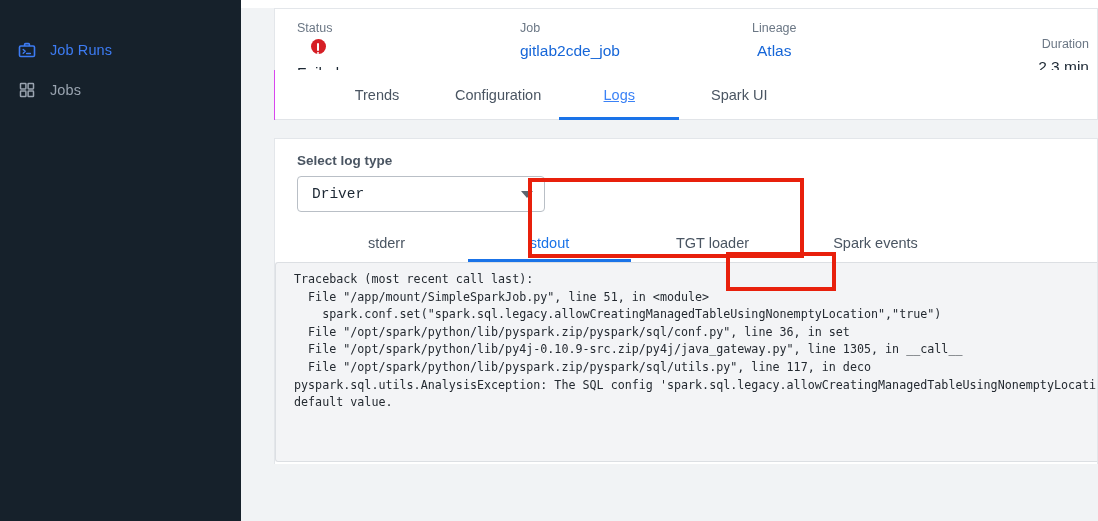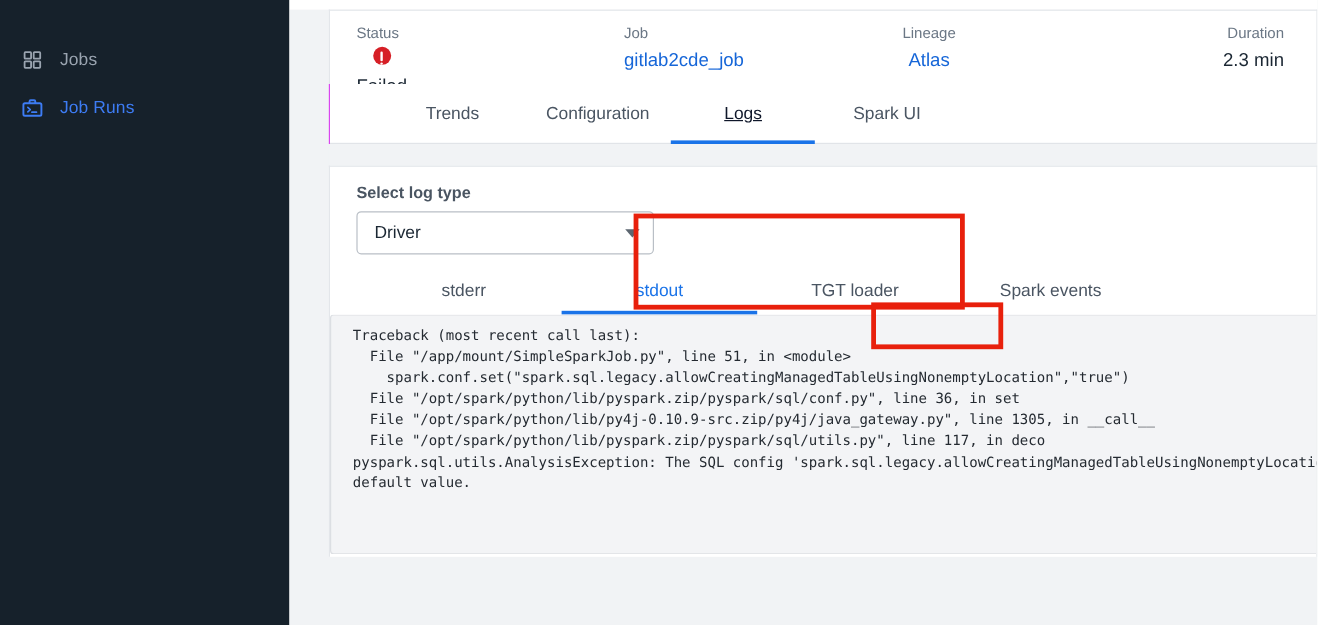--- a/index.html
+++ b/index.html
@@ -95,21 +95,21 @@
     white-space: nowrap;
     display: flex;
     align-items: center;
     gap: 7px;
     flex-direction: column;
   }
   .status-cell .val.link { color: #1666d8; cursor: pointer; }
   .cell-status   { left: 22px; }
   .cell-job      { left: 245px; }
   .cell-lineage  { left: 477px; }
-  .cell-duration { right: 27px; text-align: right; }
+  .cell-duration { right: 8px; text-align: right; margin-top: 16px; }
   .cell-duration .cap, .cell-duration .val { text-align: right; justify-content: flex-end; }
 
   .fail-dot {
     width: 15px; height: 15px;
     border-radius: 50%;
     background: #d61f26;
     display: inline-flex;
     align-items: center;
     justify-content: center;
     flex: 0 0 15px;
@@ -153,21 +153,21 @@
     display: flex;
     align-items: center;
     justify-content: center;
     font-size: 14.5px;
     color: #4a5562;
     cursor: pointer;
     position: relative;
     padding: 0 18px;
     min-width: 120px;
   }
-  .tab.active { color: #0f172a; text-decoration: underline; }
+  .tab.active { color: #3b82f6; text-decoration: underline; }
   .tab.active::after {
     content: "";
     position: absolute;
     left: 0; right: 0; bottom: 0;
     height: 3px;
     background: #1a73e8;
     z-index: 2;
   }
 
   
@@ -202,20 +202,21 @@
     align-items: center;
     padding: 0 11px 0 14px;
     background: #ffffff;
     cursor: pointer;
     margin-left: 4px;
   }
   .select-value {
     flex: 1 1 auto;
     font-size: 14.5px;
     color: #1b2733;
+    font-family: Liberation Mono, monospace;
   }
   .caret {
     width: 0; height: 0;
     border-left: 6px solid transparent;
     border-right: 6px solid transparent;
     border-top: 7px solid #5c6670;
   }
 
   
   .subtabs {
@@ -280,42 +281,42 @@
   #anno-select { left: 287px; top: 178px; width: 276px; height: 80px; }
   #anno-stdout { left: 485px; top: 252px; width: 110px; height: 39px; }
 </style>
 </head>
 <body>
 
 <div class="app">
 
   <nav class="sidebar">
 
+    <div class="nav-item active">
+      <span class="nav-icon">
+        <svg width="18" height="18" viewBox="0 0 18 18">
+          <rect x="1.5" y="5" width="15" height="10.5" rx="1.3" fill="none" stroke="#3d7cf4" stroke-width="1.6"></rect>
+          <path d="M6.6 5V3.6a1 1 0 0 1 1-1h2.8a1 1 0 0 1 1 1V5" fill="none" stroke="#3d7cf4" stroke-width="1.6"></path>
+          <path d="M5.2 8.4l2 1.9-2 1.9" fill="none" stroke="#3d7cf4" stroke-width="1.4" stroke-linecap="round" stroke-linejoin="round"></path>
+          <path d="M8.6 12.5h3.8" stroke="#3d7cf4" stroke-width="1.4" stroke-linecap="round"></path>
+        </svg>
+      </span>
+      <span class="nav-label">Job Runs</span>
+    </div>
+
     <div class="nav-item">
       <span class="nav-icon">
         <svg width="18" height="18" viewBox="0 0 18 18">
           <rect x="2.5" y="2.5" width="5.4" height="5.4" rx="0.6" fill="none" stroke="#9aa4b0" stroke-width="1.5"></rect>
           <rect x="10.1" y="2.5" width="5.4" height="5.4" rx="0.6" fill="none" stroke="#9aa4b0" stroke-width="1.5"></rect>
           <rect x="2.5" y="10.1" width="5.4" height="5.4" rx="0.6" fill="none" stroke="#9aa4b0" stroke-width="1.5"></rect>
           <rect x="10.1" y="10.1" width="5.4" height="5.4" rx="0.6" fill="none" stroke="#9aa4b0" stroke-width="1.5"></rect>
         </svg>
       </span>
       <span class="nav-label">Jobs</span>
-    </div>
-
-    <div class="nav-item active">
-      <span class="nav-icon">
-        <svg width="18" height="18" viewBox="0 0 18 18">
-          <rect x="1.5" y="5" width="15" height="10.5" rx="1.3" fill="none" stroke="#3d7cf4" stroke-width="1.6"></rect>
-          <path d="M6.6 5V3.6a1 1 0 0 1 1-1h2.8a1 1 0 0 1 1 1V5" fill="none" stroke="#3d7cf4" stroke-width="1.6"></path>
-          <path d="M5.2 8.4l2 1.9-2 1.9" fill="none" stroke="#3d7cf4" stroke-width="1.4" stroke-linecap="round" stroke-linejoin="round"></path>
-          <path d="M8.6 12.5h3.8" stroke="#3d7cf4" stroke-width="1.4" stroke-linecap="round"></path>
-        </svg>
-      </span>
-      <span class="nav-label">Job Runs</span>
     </div>
 
 
   </nav>
 
   <div class="main">
     <div class="top-white-strip"></div>
 
     <div class="content">
 

